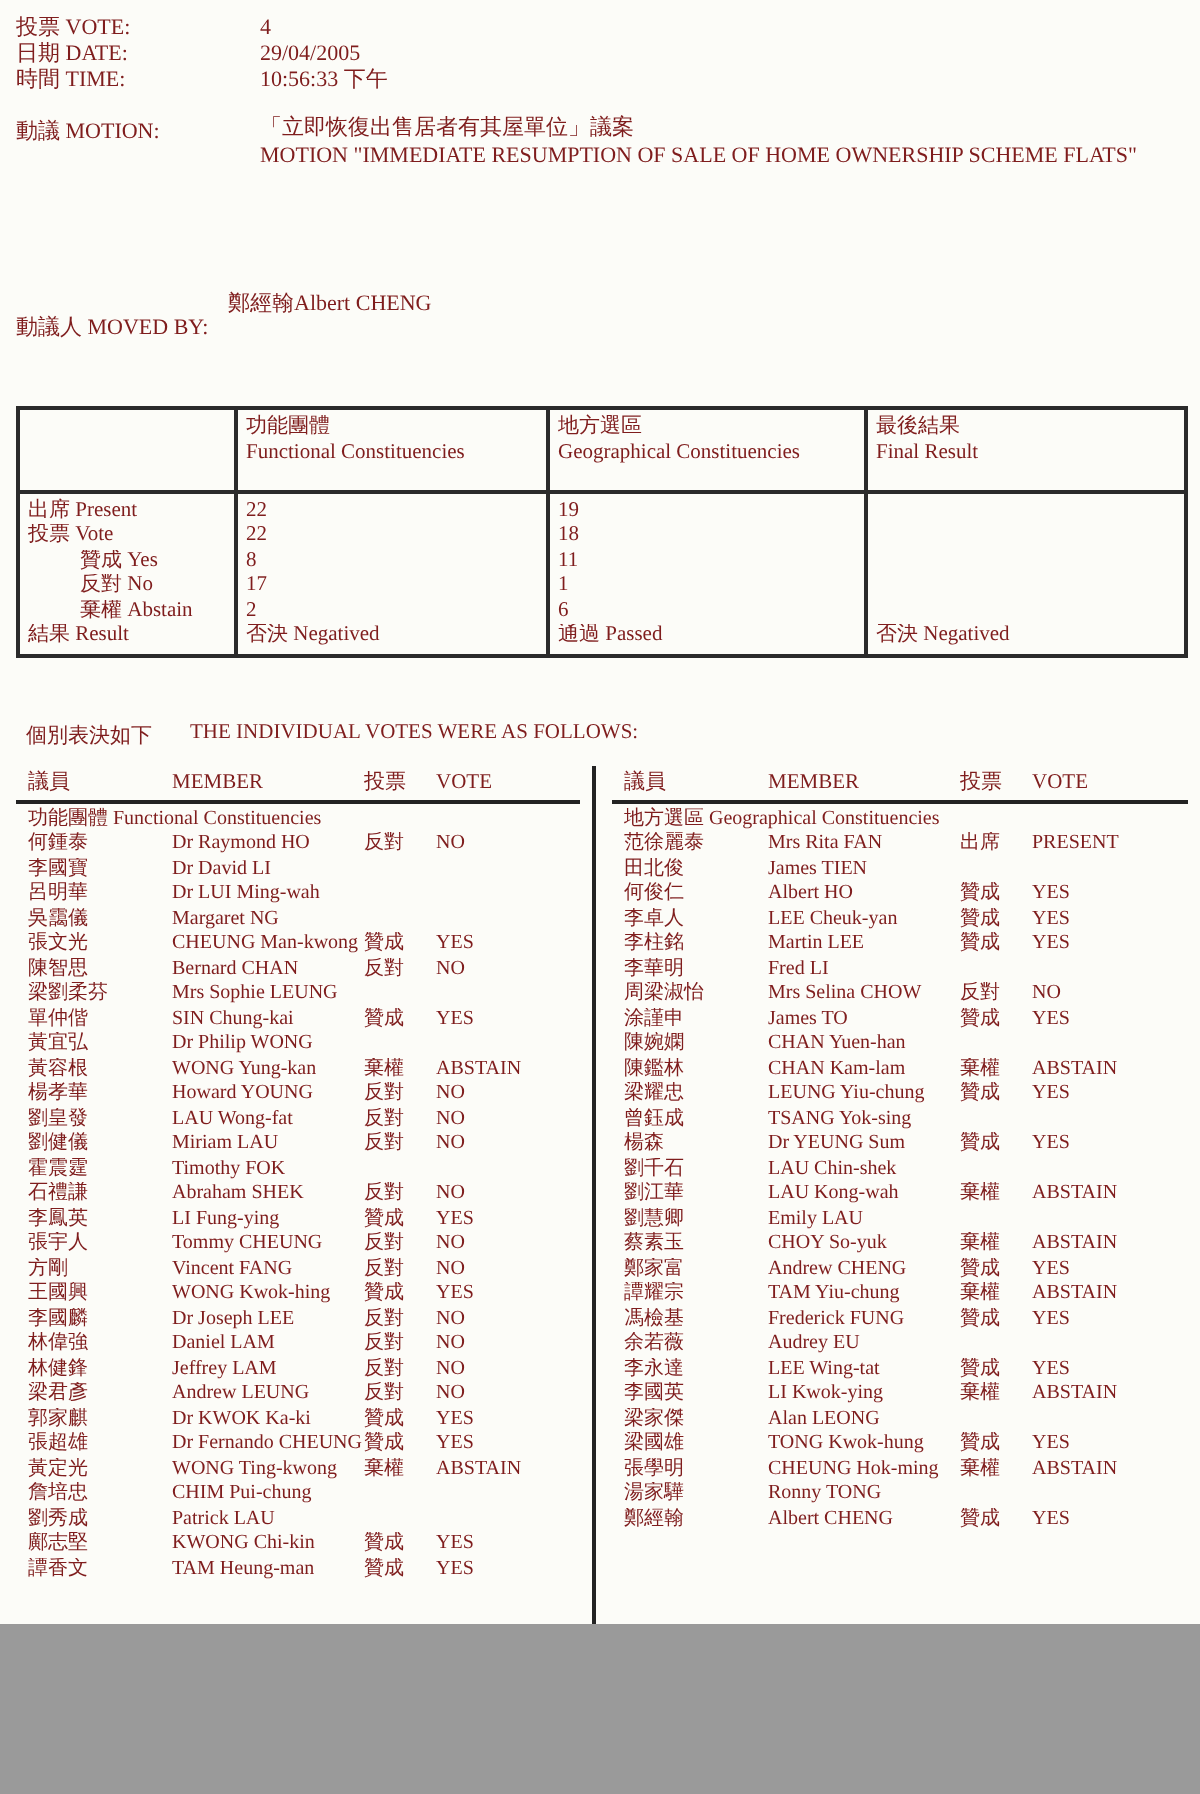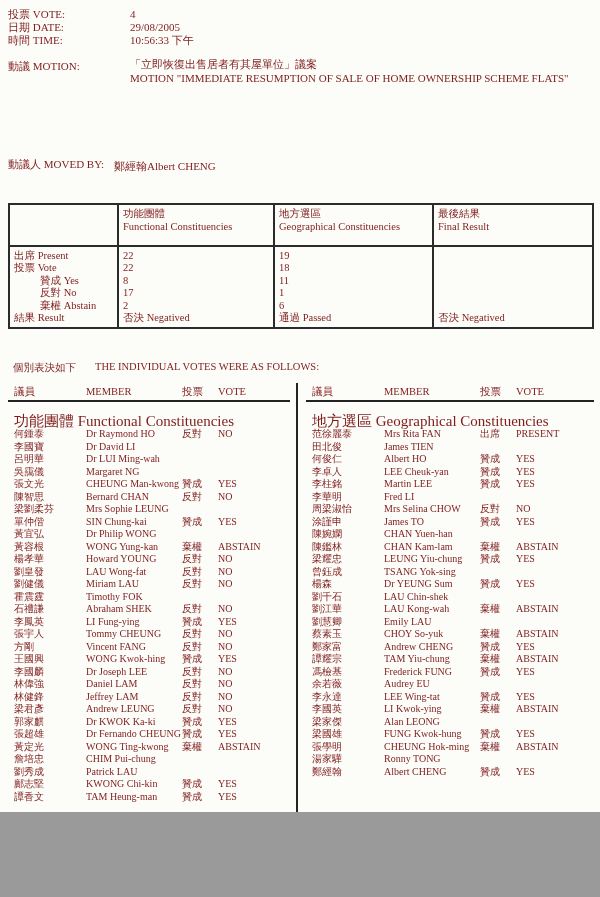--- a/index.html
+++ b/index.html
@@ -34,22 +34,22 @@
 
   
   .votes-title span { font-size:10.5px; white-space:nowrap; }
   .mlist { position:absolute; }
   .mhead, .mrow {
     display:grid; grid-template-columns:72px 96px 36px 1fr;
     padding-left:6px; white-space:nowrap;
   }
   .mhead { font-size:10.5px; height:13px; line-height:13px;
            border-bottom:2px solid #232323; padding-bottom:2px; }
-  .msection { font-size:15px; height:13px; line-height:13px; padding-left:6px;
-              white-space:nowrap; margin-top:13px; }
+  .msection { font-size:10px; height:13px; line-height:13px; padding-left:6px;
+              white-space:nowrap; margin-top:1px; }
   .mrow { font-size:10px; height:12.5px; line-height:12.5px; overflow:visible; }
   .mrow span { overflow:hidden; }
   .vdivider { position:absolute; left:296px; top:383px; width:2px; height:462px;
               background:#232323; }
 
   
   .clerk { font-size:11px; white-space:nowrap; }
   .clerk .fill { display:inline-block; width:150px; height:11px;
                  border-bottom:1.5px solid #1f1f1f; }
   .artifact-bar { position:absolute; left:95px; top:890px; width:92px; height:5px;
@@ -58,32 +58,32 @@
                      background:#8d8d8d; opacity:.65; }
 </style>
 </head>
 <body>
 
 <div class="page">
 
   <div class="abs meta-label" style="top:8px;left:8px">投票 VOTE:</div>
   <div class="abs meta-value" style="top:8px;left:130px">4</div>
   <div class="abs meta-label" style="top:21px;left:8px">日期 DATE:</div>
-  <div class="abs meta-value" style="top:21px;left:130px">29/08/2005</div>
+  <div class="abs meta-value" style="top:21px;left:130px">29/04/2005</div>
   <div class="abs meta-label" style="top:34px;left:8px">時間 TIME:</div>
   <div class="abs meta-value" style="top:34px;left:130px">10:56:33 下午</div>
 
   <div class="abs meta-label" style="top:60px;left:8px">動議 MOTION:</div>
   <div class="abs motion-lines" style="top:57px;left:130px">
     <div>「立即恢復出售居者有其屋單位」議案</div>
     <div>MOTION "IMMEDIATE RESUMPTION OF SALE OF HOME OWNERSHIP SCHEME FLATS"</div>
   </div>
 
   <div class="abs meta-label" style="top:158px;left:8px">動議人 MOVED BY:</div>
-  <div class="abs meta-value" style="top:160px;left:114px">鄭經翰Albert CHENG</div>
+  <div class="abs meta-value" style="top:146px;left:114px">鄭經翰Albert CHENG</div>
 
   <table class="summary abs" style="top:203px;left:8px">
     <colgroup>
         <col style="width:109px">
         <col style="width:156px">
         <col style="width:159px">
         <col>
       </colgroup>
     <thead>
       <tr>
@@ -495,21 +495,21 @@
           <span>ABSTAIN</span>
         </div>
         <div class="mrow">
           <span>梁家傑</span>
           <span>Alan LEONG</span>
           <span></span>
           <span></span>
         </div>
         <div class="mrow">
           <span>梁國雄</span>
-          <span>FUNG Kwok-hung</span>
+          <span>TONG Kwok-hung</span>
           <span>贊成</span>
           <span>YES</span>
         </div>
         <div class="mrow">
           <span>張學明</span>
           <span>CHEUNG Hok-ming</span>
           <span>棄權</span>
           <span>ABSTAIN</span>
         </div>
         <div class="mrow">

